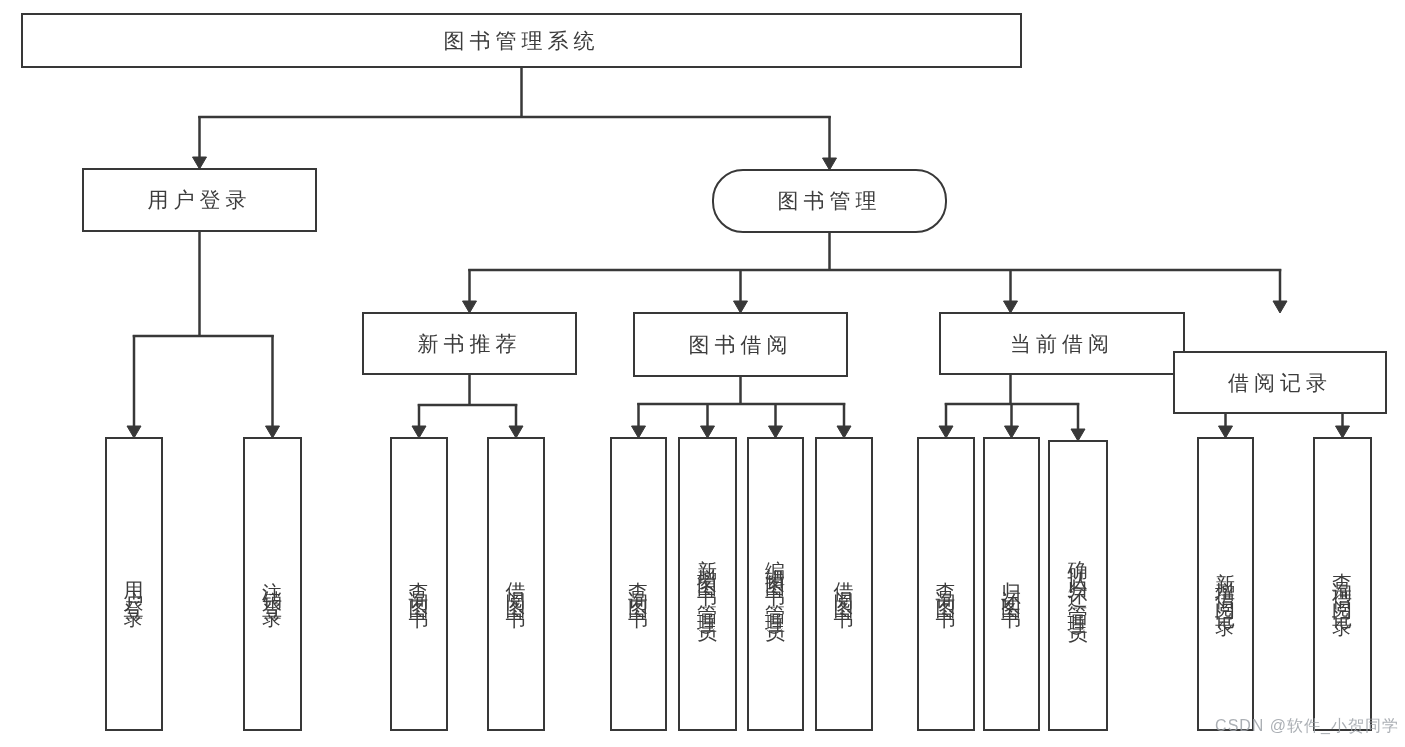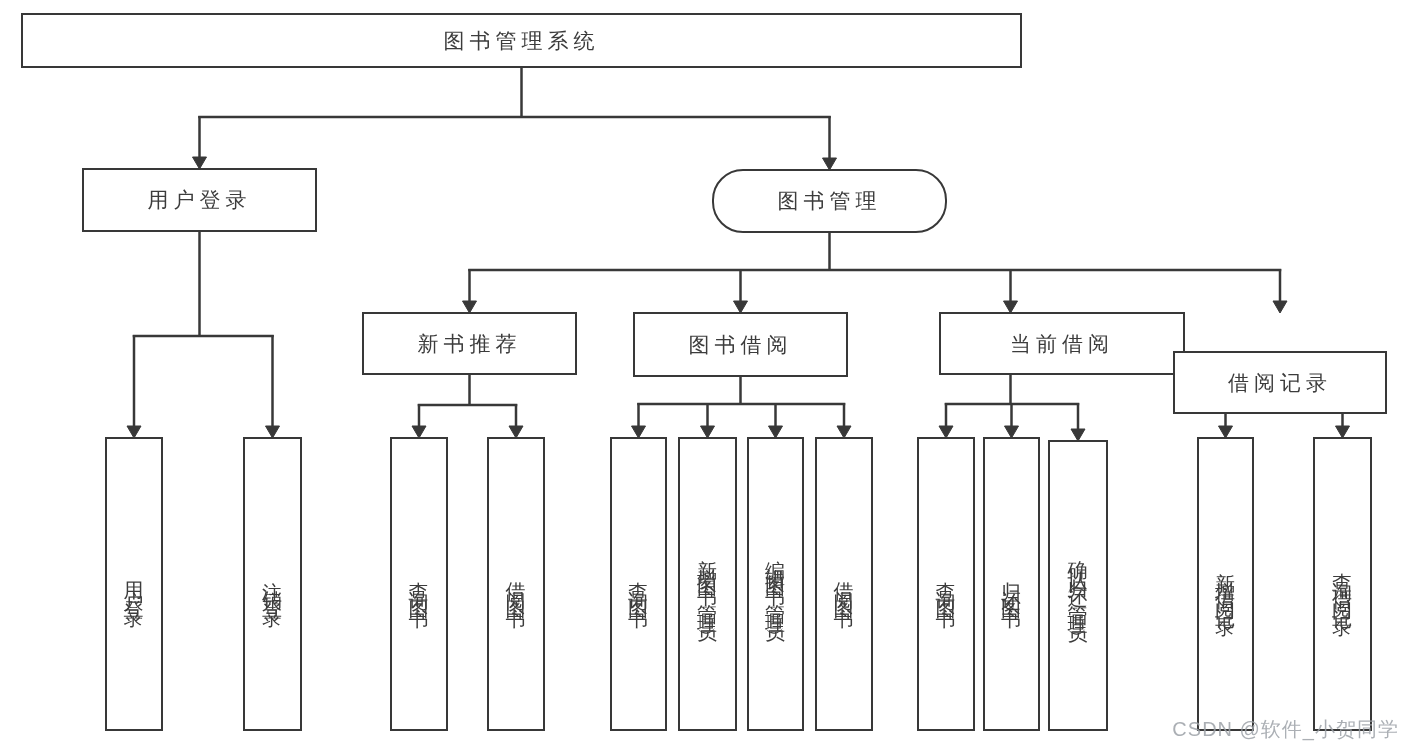--- a/index.html
+++ b/index.html
@@ -52,21 +52,21 @@
   .node.v span {
     writing-mode: vertical-rl;
     font-size: 20px;
     letter-spacing: 9px;
     line-height: 1;
   }
   #watermark {
     position: absolute;
     top: 716px;
     right: 6px;
-    font-size: 20px;
+    font-size: 16px;
     letter-spacing: 1px;
     color: #9da2a8;
     opacity: 0.85;
     z-index: 5;
     white-space: nowrap;
   }
 </style>
 </head>
 <body>
 

